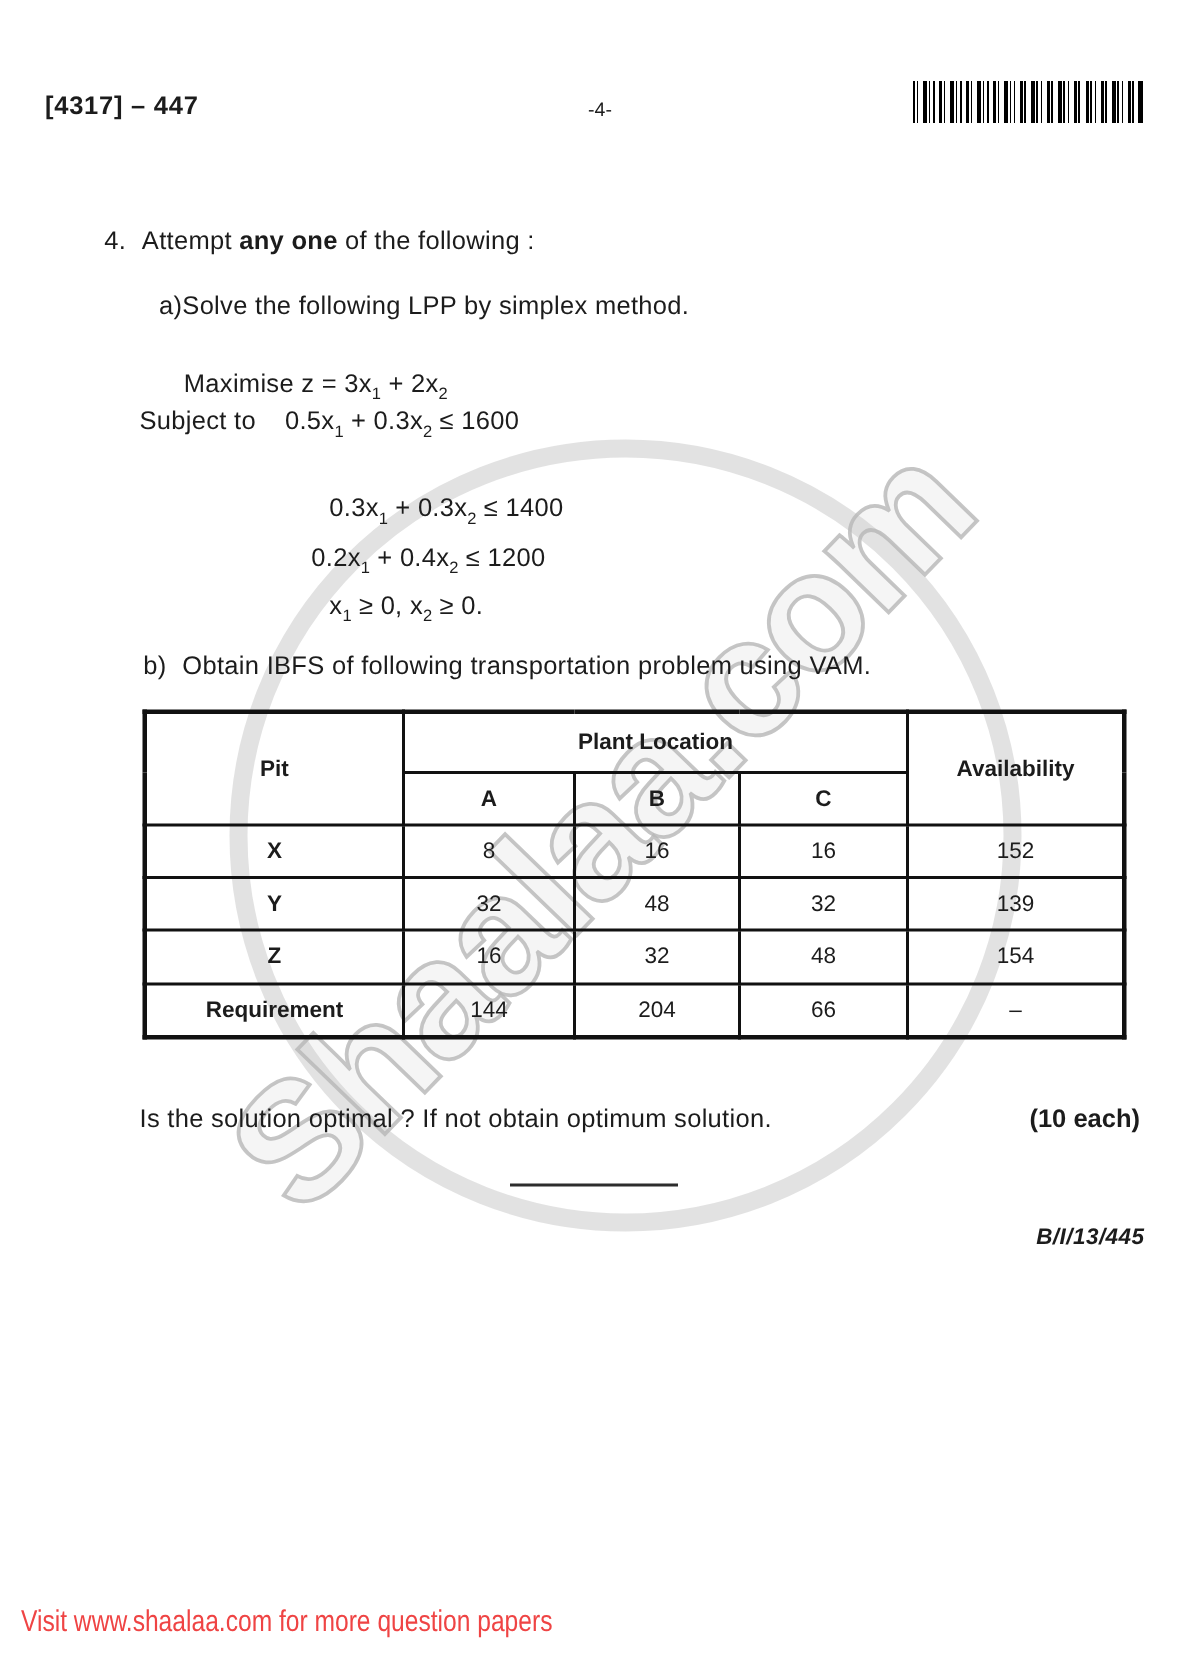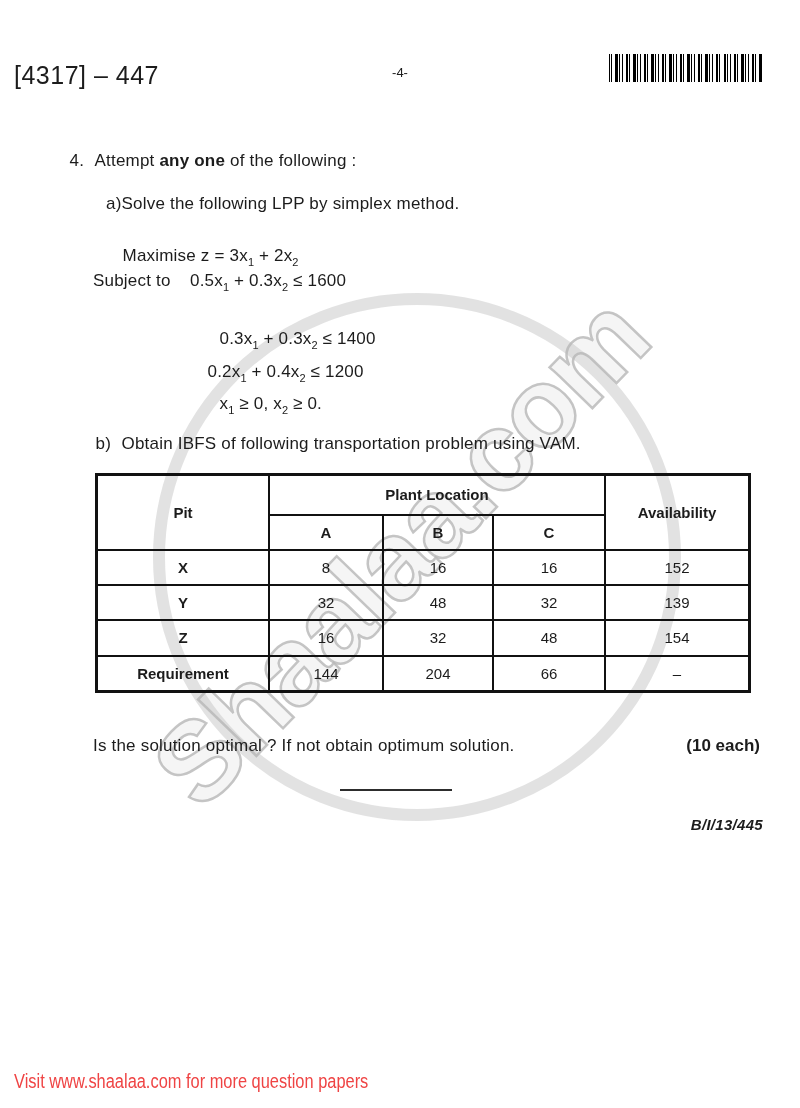--- a/index.html
+++ b/index.html
@@ -3,21 +3,21 @@
 <meta charset="utf-8">
 <style>
   html,body{margin:0;padding:0;background:#fff;}
   .page{
     position:relative;width:800px;height:1108px;background:#ffffff;overflow:hidden;
     font-family:"Liberation Sans", sans-serif;color:#1c1c1c;
   }
   .abs{position:absolute;}
   .nowrap{white-space:pre;}
   
-  .exam-code{left:14px;top:61px;font-size:25px;font-weight:normal;letter-spacing:.5px;}
+  .exam-code{left:30px;top:61px;font-size:17px;font-weight:bold;letter-spacing:.5px;}
   .page-num{left:50%;top:65px;transform:translateX(-50%);font-size:13px;}
   .barcode{
     left:608px;top:54px;width:154px;height:28px;
     background:
       repeating-linear-gradient(90deg,#fff 0 1px, transparent 1px 23px),
       repeating-linear-gradient(90deg,#000 0 2px,#fff 2px 3px,#000 3px 4px,#fff 4px 7px,#000 7px 10px,#fff 10px 11px,#000 11px 12px,#fff 12px 14px,#000 14px 15px,#fff 15px 18px);
   }
   
   .bodyline{font-size:17px;letter-spacing:.2px;}
   .q4{left:40px;top:131px;}

